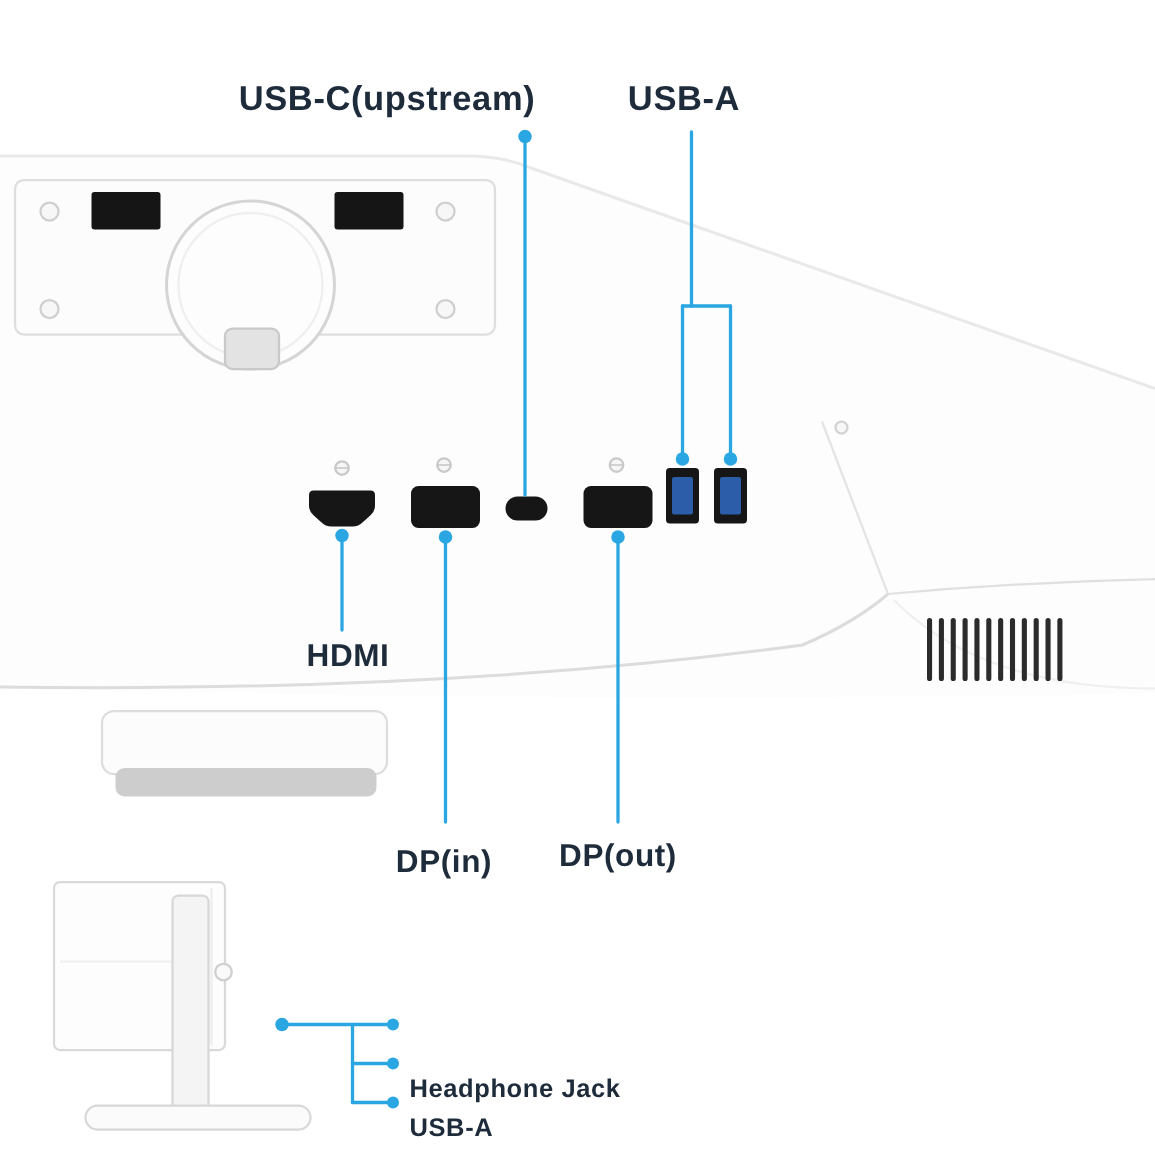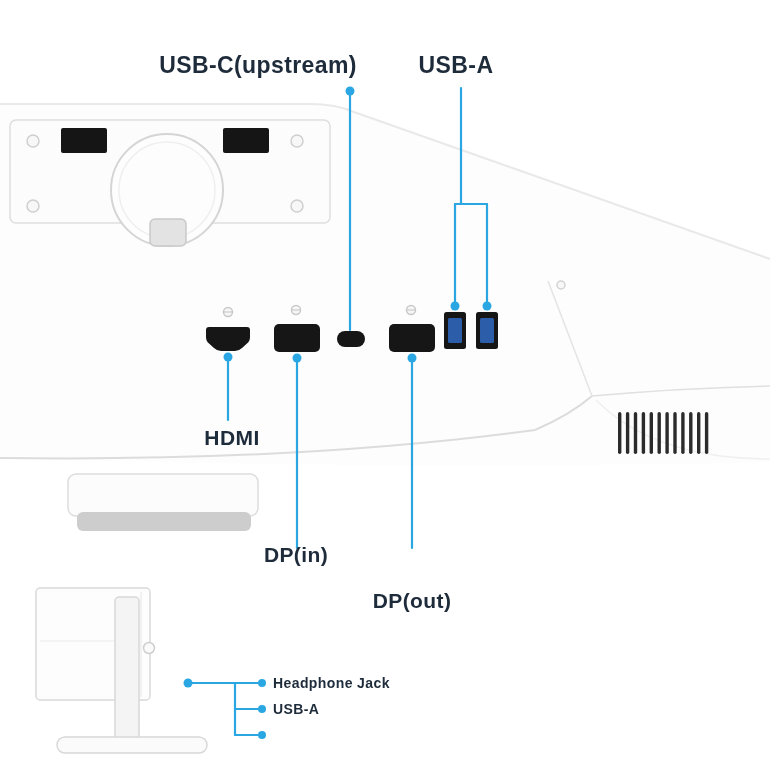--- a/index.html
+++ b/index.html
@@ -8,21 +8,21 @@
     overflow:hidden;font-family:"Liberation Sans",sans-serif;text-decoration:underline;
   }
   .stage svg{position:absolute;left:0;top:0;display:block;}
   .label{
     position:absolute;color:#1D2B3A;font-weight:700;letter-spacing:.4px;
     white-space:nowrap;line-height:1.2;
   }
   .centered{transform:translateX(-50%);}
   .lbl-top{font-size:23px;}
   .lbl-port{font-size:21px;}
-  .lbl-side{font-size:14px;line-height:20px;}
+  .lbl-side{font-size:17px;line-height:20px;margin-top:43px;}
 </style>
 </head>
 <body>
 
 <div class="stage">
 
   <svg width="770" height="770" viewBox="0 0 770 770">
 
     <g>
       <path d="M0,104 L310,104 Q336,104 354,112 L770,259 L770,462 Q400,470 0,458 Z" fill="#FDFDFD"></path>
@@ -131,21 +131,21 @@
       <circle cx="262" cy="735" r="4" fill="#2AA7E2" stroke="none"></circle>
     </g>
   </svg>
 
   <div class="label centered lbl-top" style="left:258px;top:52px">USB-C(upstream)</div>
 
   <div class="label centered lbl-top" style="left:456px;top:52px">USB-A</div>
 
   <div class="label centered lbl-port" style="left:232px;top:425px">HDMI</div>
 
-  <div class="label centered lbl-port" style="left:296px;top:542px">DP(in)</div>
+  <div class="label centered lbl-port" style="left:296px;top:562px">DP(in)</div>
 
-  <div class="label centered lbl-port" style="left:412px;top:588px">DP(out)</div>
+  <div class="label centered lbl-port" style="left:412px;top:558px">DP(out)</div>
 
   <div class="label lbl-side" style="left:273px;top:673px">Headphone Jack</div>
 
   <div class="label lbl-side" style="left:273px;top:699px">USB-A</div>
 
 </div>
 
 </body></html>

